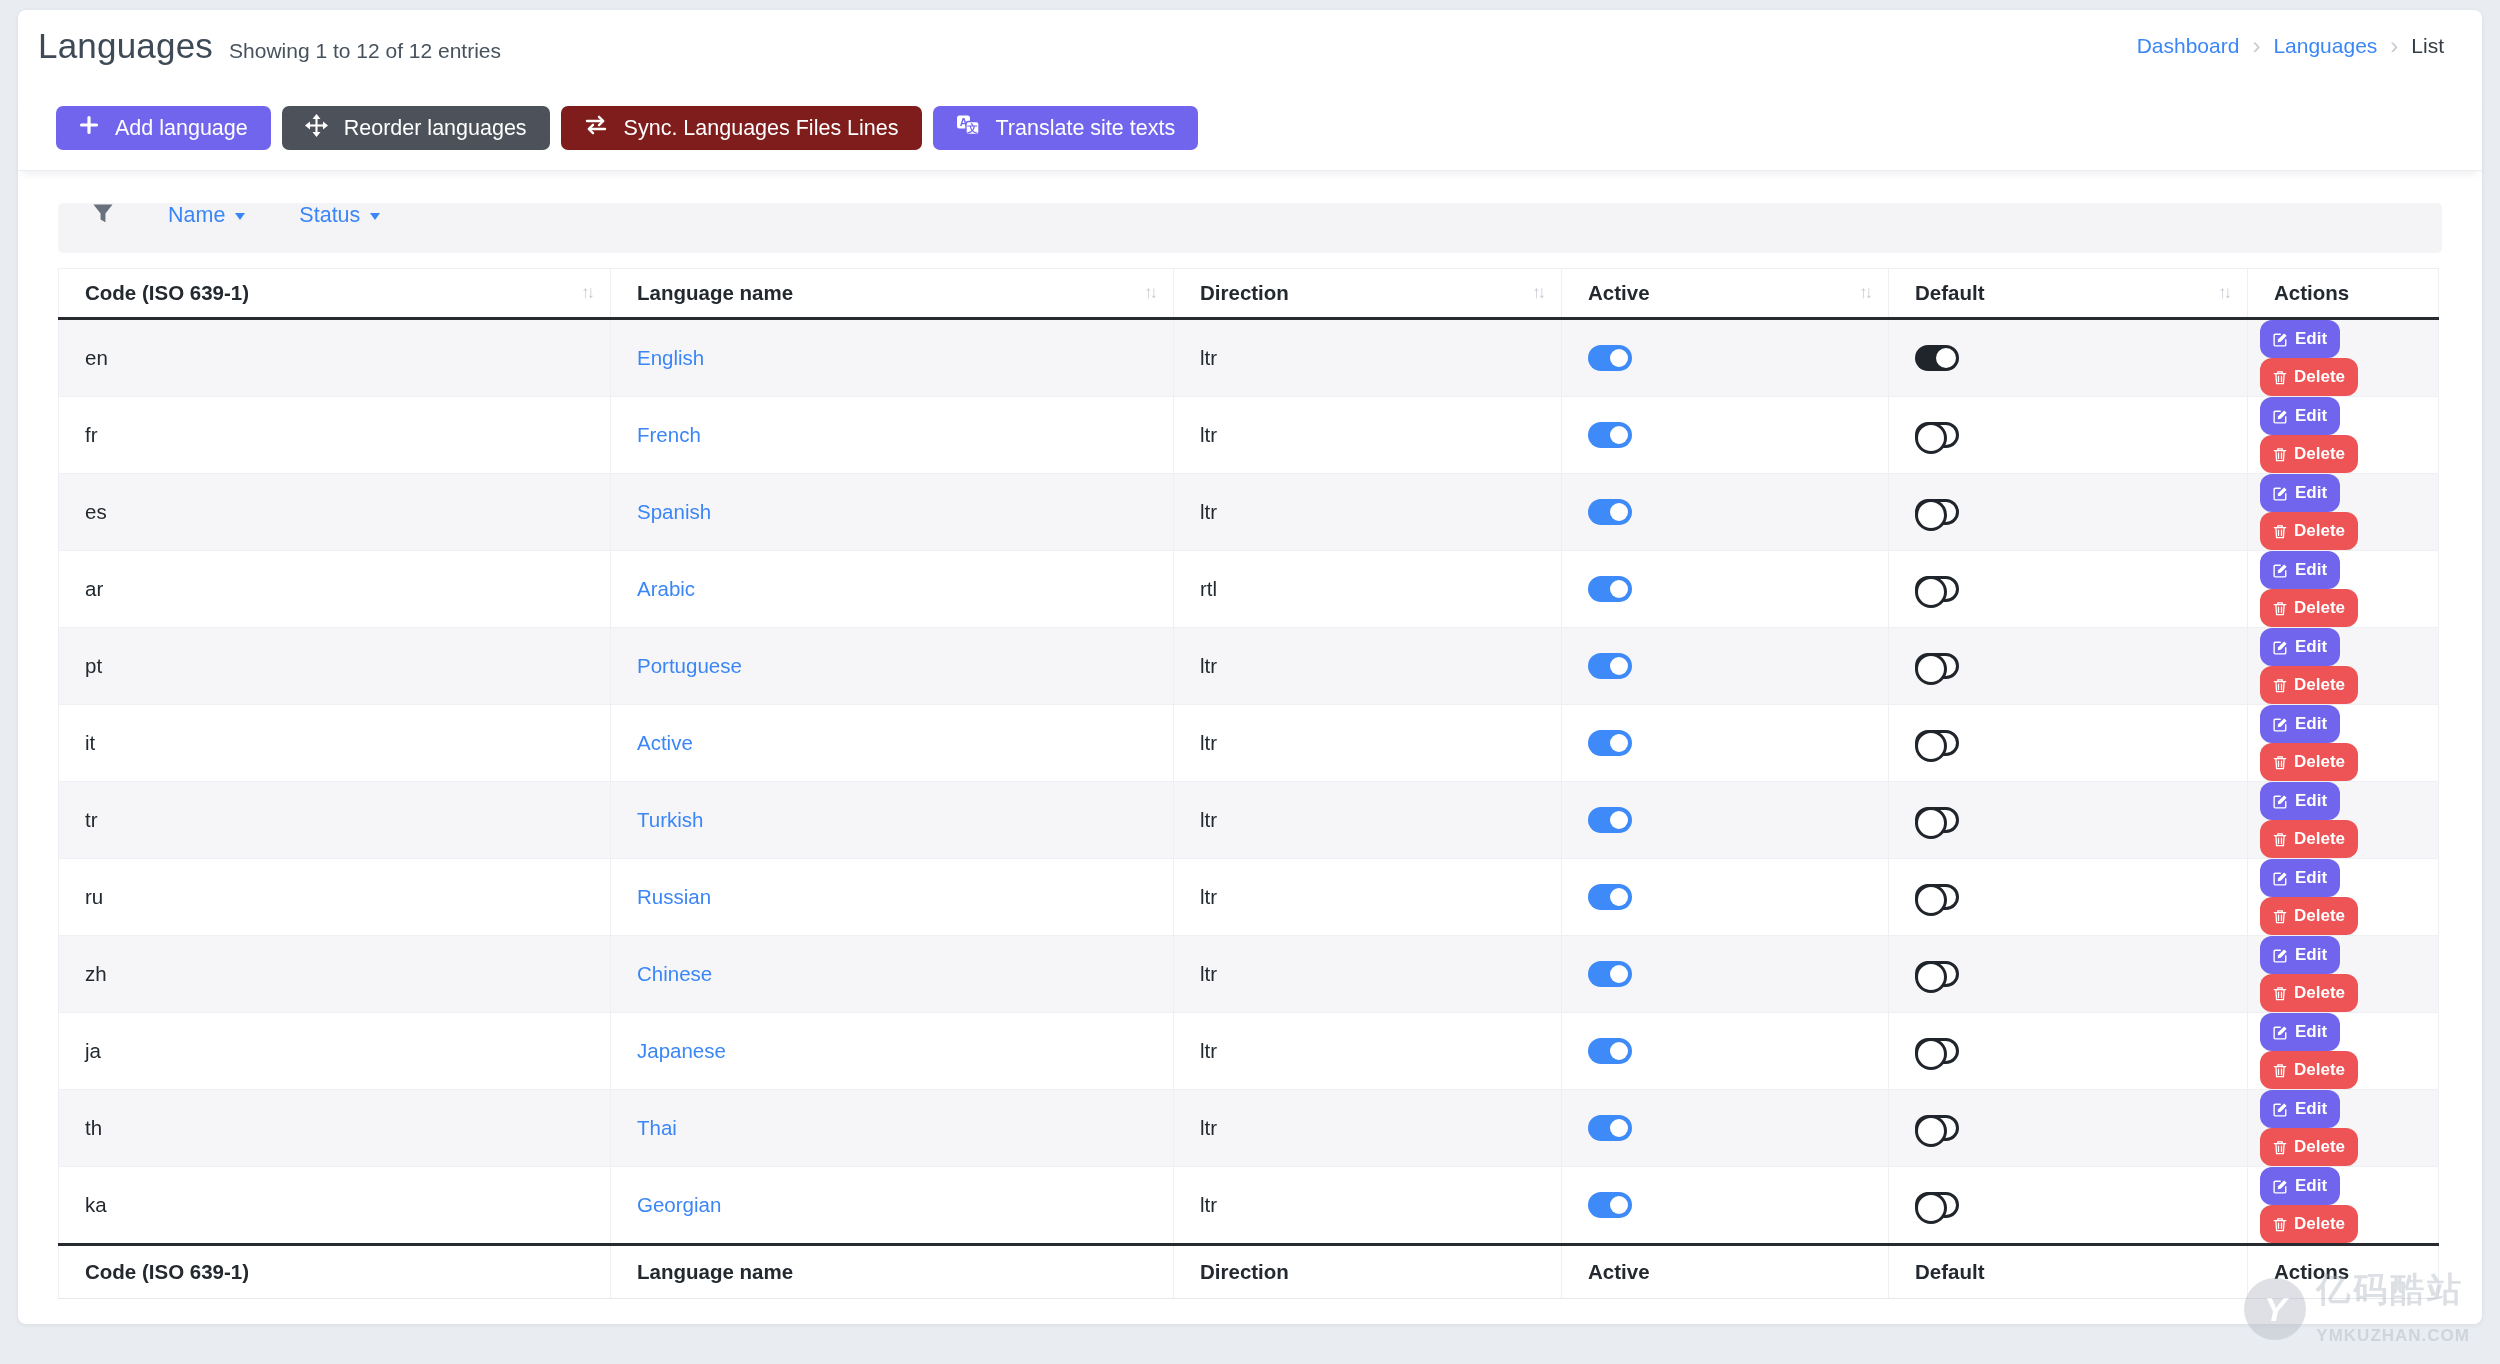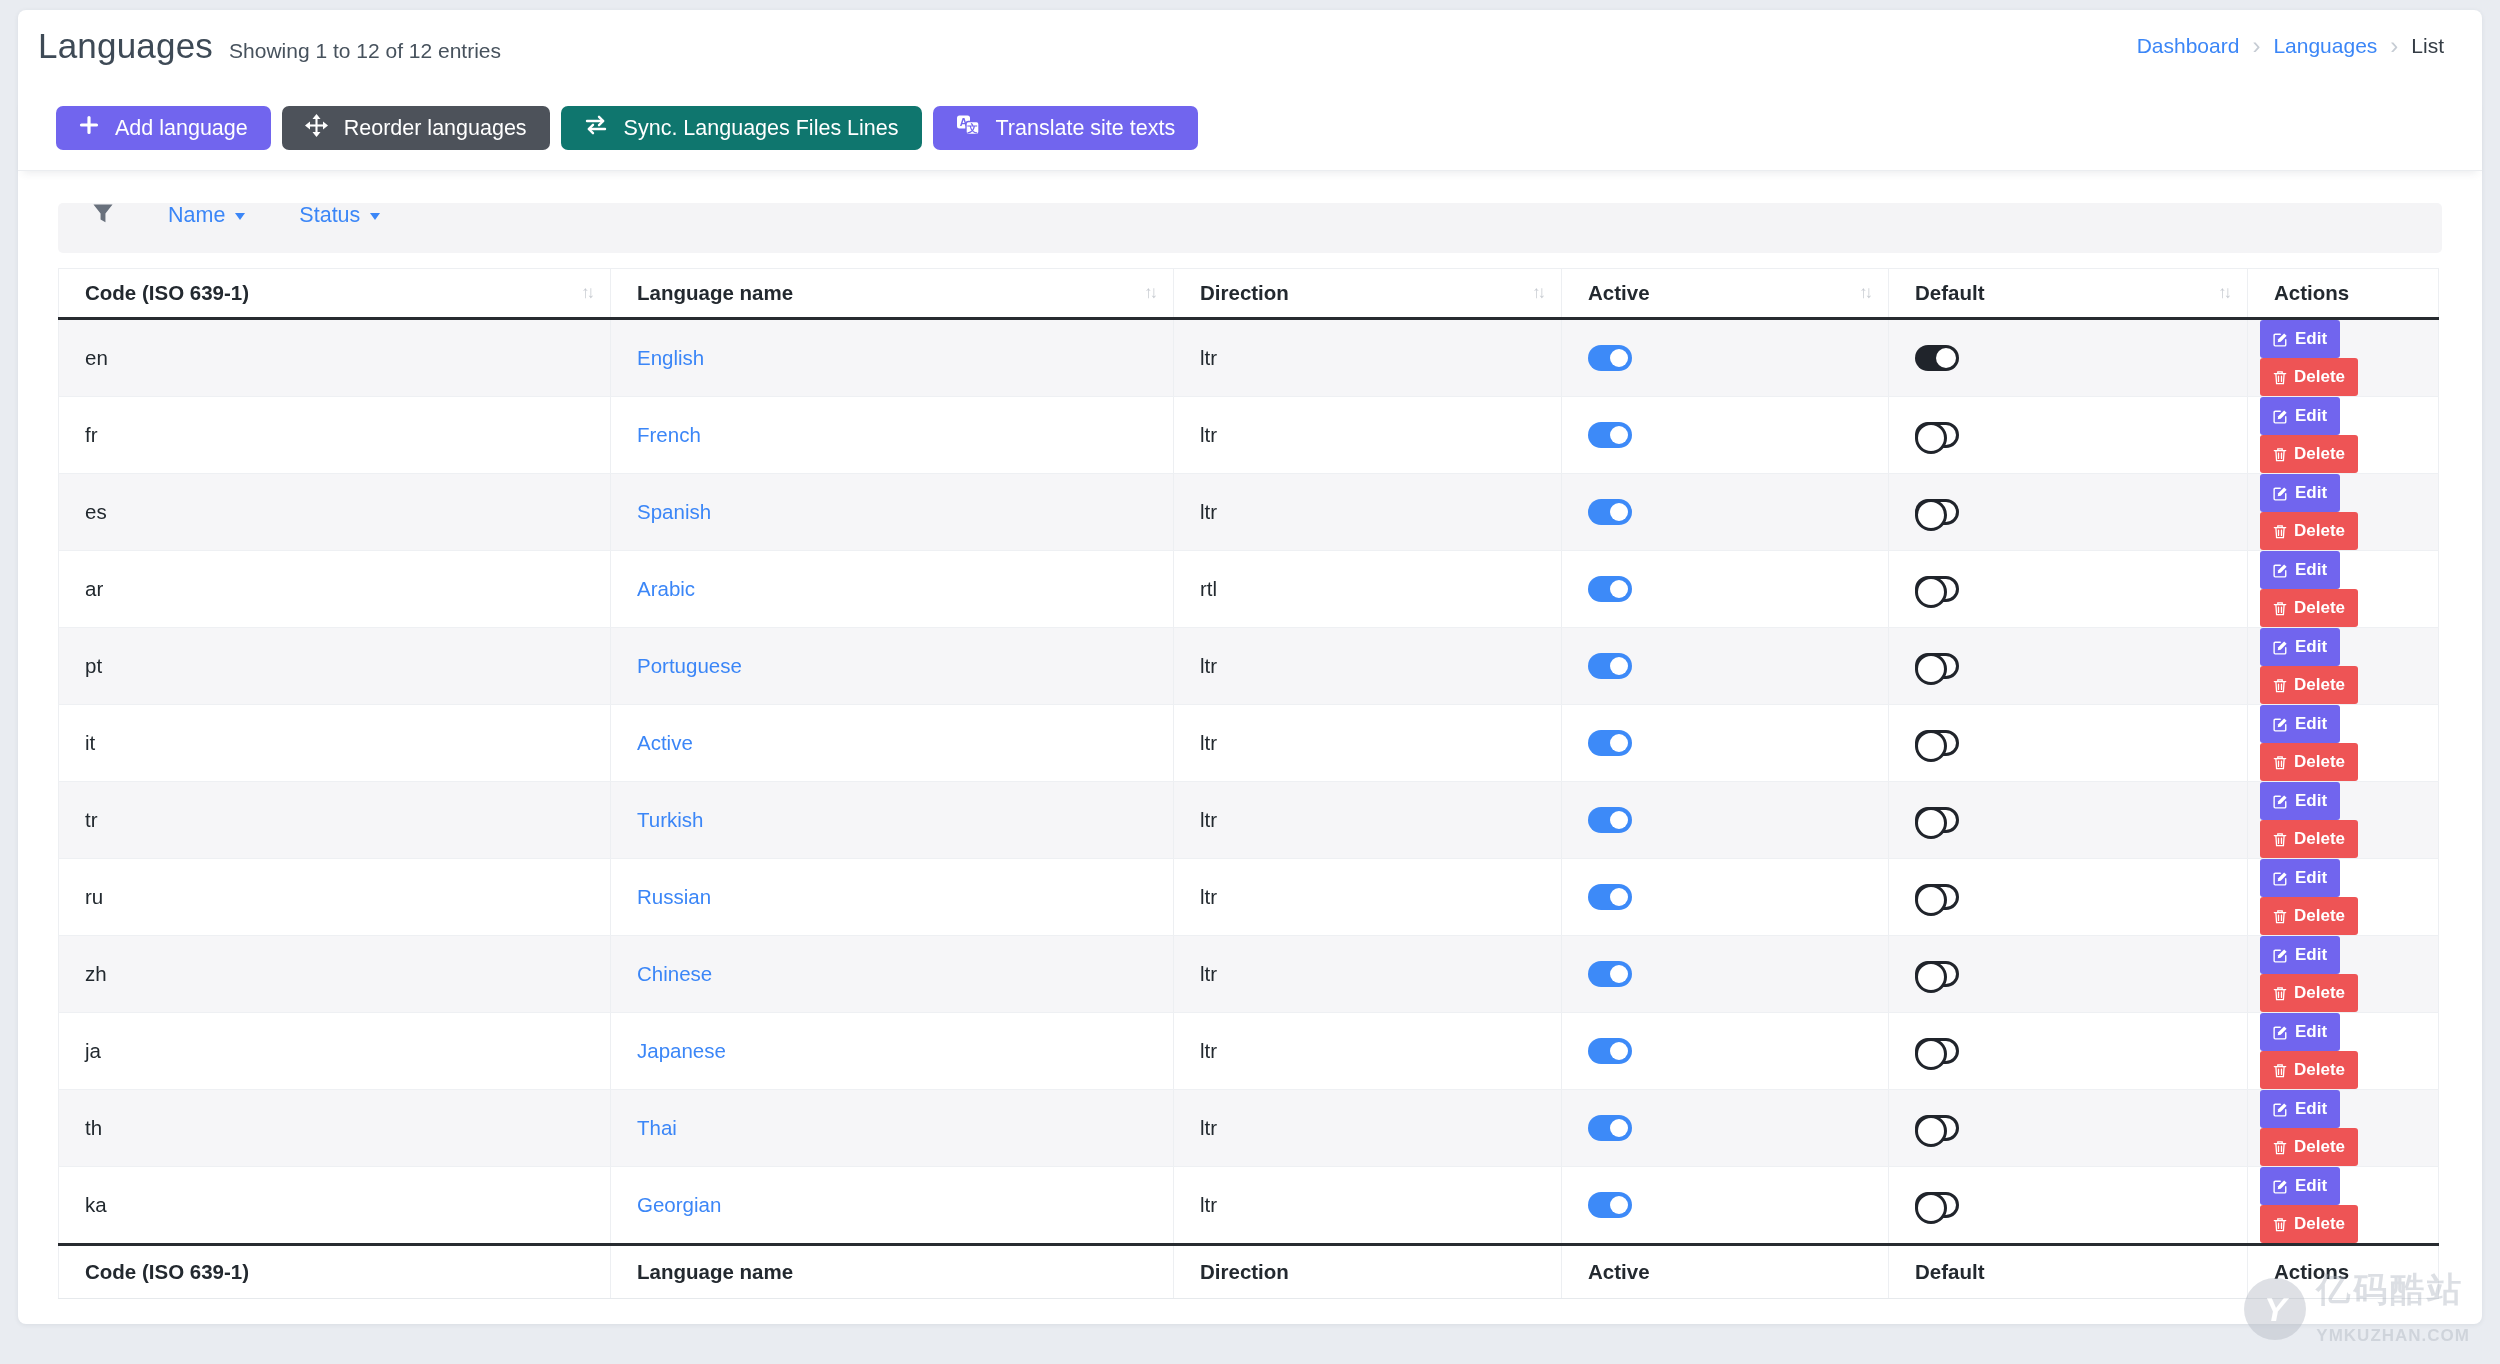--- a/index.html
+++ b/index.html
@@ -43,21 +43,21 @@
   .btn {
     display:inline-flex; align-items:center; gap:16px;
     height:44px; padding:0 23px;
     border:none; border-radius:7px;
     font-family:inherit; font-size:21.5px; color:#fff;
     cursor:pointer; white-space:nowrap;
   }
   .btn svg { flex:0 0 auto; }
   .btn-purple { background:#7165ee; }
   .btn-dark   { background:#4d525a; }
-  .btn-green  { background:#0f766e; }
+  .btn-green  { background:#7f1d1d; }
 
   
   .filter-bar {
     margin:32px 40px 0;
     height:50px; border-radius:5px;
     background:#f4f4f6;
     display:flex; align-items:flex-start; gap:54px;
     padding:0 34px;
   }
   .filter-link { display:flex; align-items:center; gap:10px; color:#3b86f7; font-size:21.5px; cursor:pointer; }
@@ -108,21 +108,21 @@
   .sw-dark.off::after {
     content:''; position:absolute; left:-3.5px; top:-3.5px;
     width:26px; height:26px; background:#fff;
     border:3.5px solid #20242b; border-radius:50%;
   }
 
   
   .actions-cell { padding-left:12px !important; }
   .btn-sm {
     display:inline-flex; align-items:center; gap:7px;
-    height:38px; padding:0 13px; border:none; border-radius:3px;
+    height:38px; padding:0 13px; border:none; border-radius:12px;
     font-family:inherit; font-size:17px; font-weight:bold; color:#fff; cursor:pointer;
     vertical-align:middle;
   }
   .btn-edit { background:#7165ee; margin-right:7px; }
   .btn-delete { background:#ee5455; }
 
   
   .watermark {
     position:absolute; right:12px; bottom:-22px;
     display:flex; align-items:center; gap:10px;

